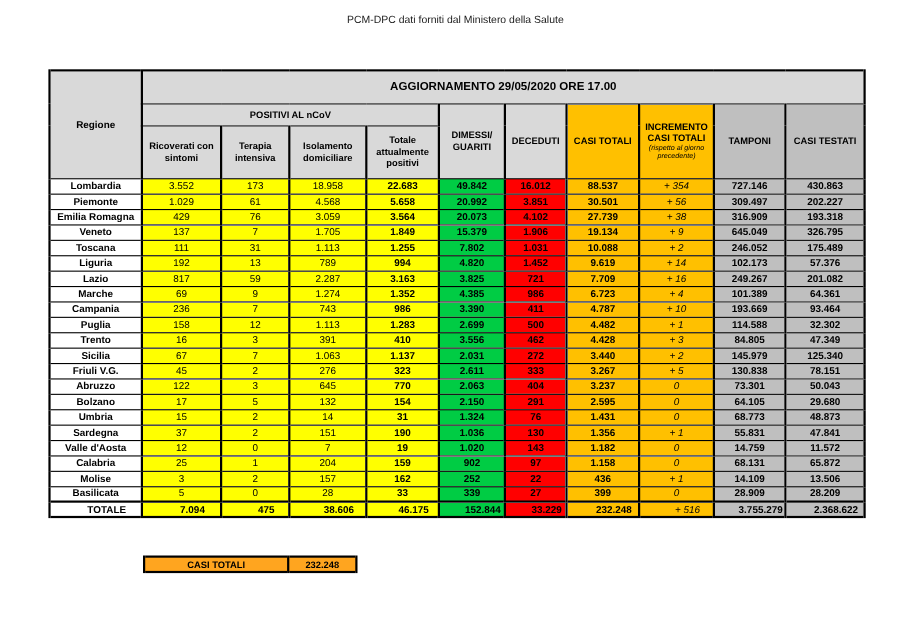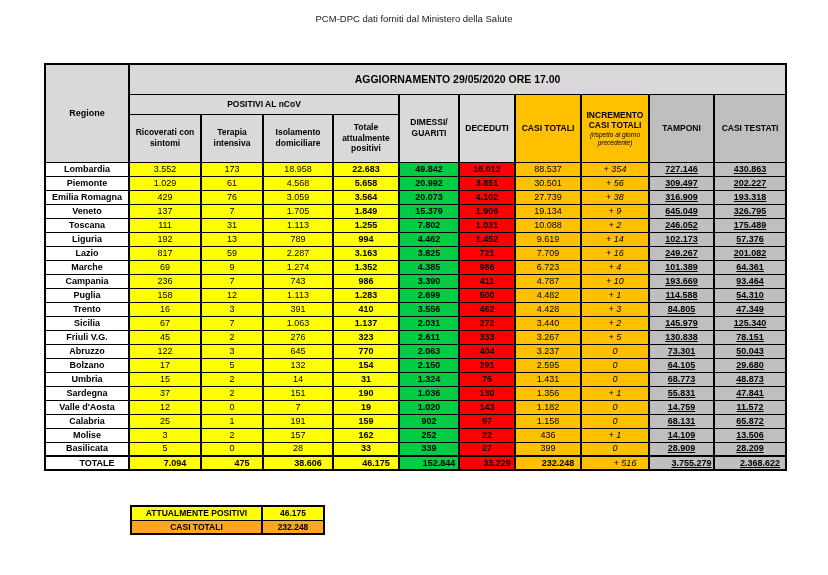--- a/index.html
+++ b/index.html
@@ -31,23 +31,23 @@
   .h-plain   { background: var(--c-gray-light); font-size: 8.5px; font-weight: bold; line-height: 1.25; }
   .h-orange  { background: var(--c-orange); font-size: 8.5px; font-weight: bold; line-height: 1.2; }
   .h-gray    { background: var(--c-gray-mid); font-size: 8.5px; font-weight: bold; }
   .h-note    { display: block; font-size: 6.5px; font-style: italic; font-weight: 400; line-height: 1.15; margin-top: 1px; }
 
   table.report tbody td { height: 14px; font-size: 9px; line-height: 1; }
   .region-cell { background: #ffffff; font-weight: bold; }
   .c-yellow { background: var(--c-yellow); }
   .c-green  { background: var(--c-green);  font-weight: bold; }
   .c-red    { background: var(--c-red);    font-weight: bold; }
-  .c-orange { background: var(--c-orange); font-weight: normal; }
+  .c-orange { background: var(--c-orange); font-weight: bold; }
   .c-orange.inc { font-weight: 400; font-style: italic; }
-  .c-gray   { background: var(--c-gray-mid); font-weight: bold; text-decoration: underline; }
+  .c-gray   { background: var(--c-gray-mid); font-weight: bold; }
   .bold     { font-weight: bold; }
   tr.total-row td { border-top: 2px solid var(--c-border); font-weight: bold; padding-left: 21px; }
   tr.total-row td.inc { font-style: italic; }
 
   table.summary {
     position: absolute; left: 130px; top: 505px;
     border-collapse: collapse; table-layout: fixed;
     border: 2px solid var(--c-border);
   }
   table.summary td {
@@ -169,21 +169,21 @@
         <td class="c-orange inc">+ 2</td>
         <td class="c-gray">246.052</td>
         <td class="c-gray">175.489</td>
       </tr>
       <tr>
         <td class="region-cell">Liguria</td>
         <td class="c-yellow">192</td>
         <td class="c-yellow">13</td>
         <td class="c-yellow">789</td>
         <td class="c-yellow bold">994</td>
-        <td class="c-green">4.462</td>
+        <td class="c-green">4.820</td>
         <td class="c-red">1.452</td>
         <td class="c-orange">9.619</td>
         <td class="c-orange inc">+ 14</td>
         <td class="c-gray">102.173</td>
         <td class="c-gray">57.376</td>
       </tr>
       <tr>
         <td class="region-cell">Lazio</td>
         <td class="c-yellow">817</td>
         <td class="c-yellow">59</td>
@@ -226,21 +226,21 @@
         <td class="region-cell">Puglia</td>
         <td class="c-yellow">158</td>
         <td class="c-yellow">12</td>
         <td class="c-yellow">1.113</td>
         <td class="c-yellow bold">1.283</td>
         <td class="c-green">2.699</td>
         <td class="c-red">500</td>
         <td class="c-orange">4.482</td>
         <td class="c-orange inc">+ 1</td>
         <td class="c-gray">114.588</td>
-        <td class="c-gray">54.310</td>
+        <td class="c-gray">32.302</td>
       </tr>
       <tr>
         <td class="region-cell">Trento</td>
         <td class="c-yellow">16</td>
         <td class="c-yellow">3</td>
         <td class="c-yellow">391</td>
         <td class="c-yellow bold">410</td>
         <td class="c-green">3.556</td>
         <td class="c-red">462</td>
         <td class="c-orange">4.428</td>
@@ -336,21 +336,21 @@
         <td class="c-red">143</td>
         <td class="c-orange">1.182</td>
         <td class="c-orange inc">0</td>
         <td class="c-gray">14.759</td>
         <td class="c-gray">11.572</td>
       </tr>
       <tr>
         <td class="region-cell">Calabria</td>
         <td class="c-yellow">25</td>
         <td class="c-yellow">1</td>
-        <td class="c-yellow">191</td>
+        <td class="c-yellow">204</td>
         <td class="c-yellow bold">159</td>
         <td class="c-green">902</td>
         <td class="c-red">97</td>
         <td class="c-orange">1.158</td>
         <td class="c-orange inc">0</td>
         <td class="c-gray">68.131</td>
         <td class="c-gray">65.872</td>
       </tr>
       <tr>
         <td class="region-cell">Molise</td>
@@ -390,21 +390,17 @@
         <td class="c-orange inc">+ 516</td>
         <td class="c-gray">3.755.279</td>
         <td class="c-gray">2.368.622</td>
       </tr>
     </tbody>
 </table>
 
 <table class="summary">
   <tbody>
       <tr>
-        <td class="sum-label" style="background: rgb(255, 255, 0);">ATTUALMENTE POSITIVI</td>
-        <td class="sum-value" style="background: rgb(255, 255, 0);">46.175</td>
-      </tr>
-      <tr>
         <td class="sum-label" style="background: rgb(255, 165, 31);">CASI TOTALI</td>
         <td class="sum-value" style="background: rgb(255, 165, 31);">232.248</td>
       </tr>
     </tbody>
 </table>
 
 </body></html>

